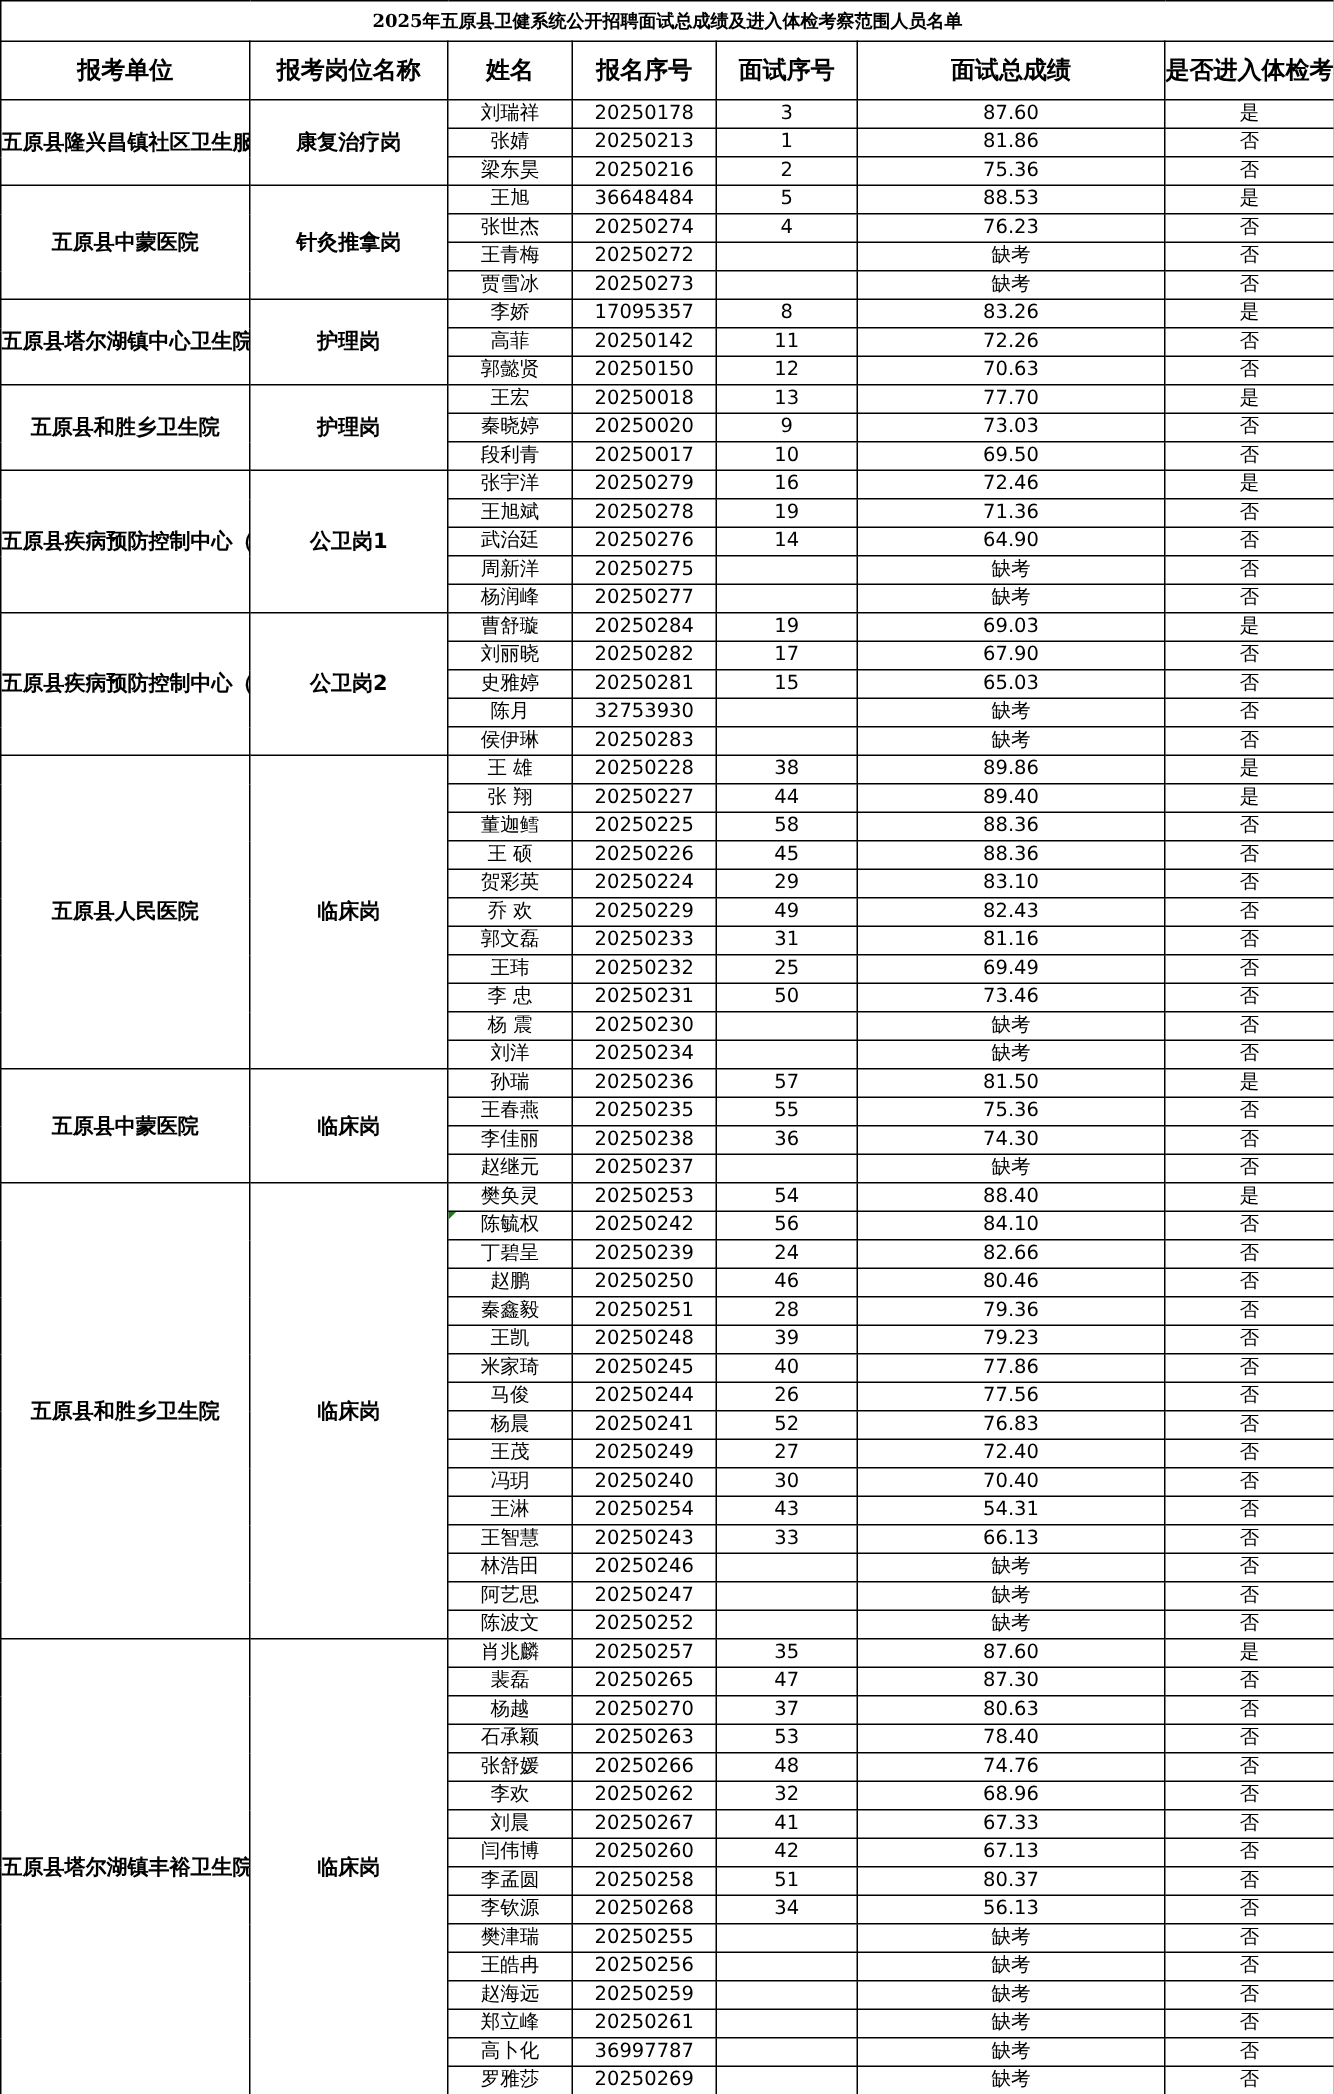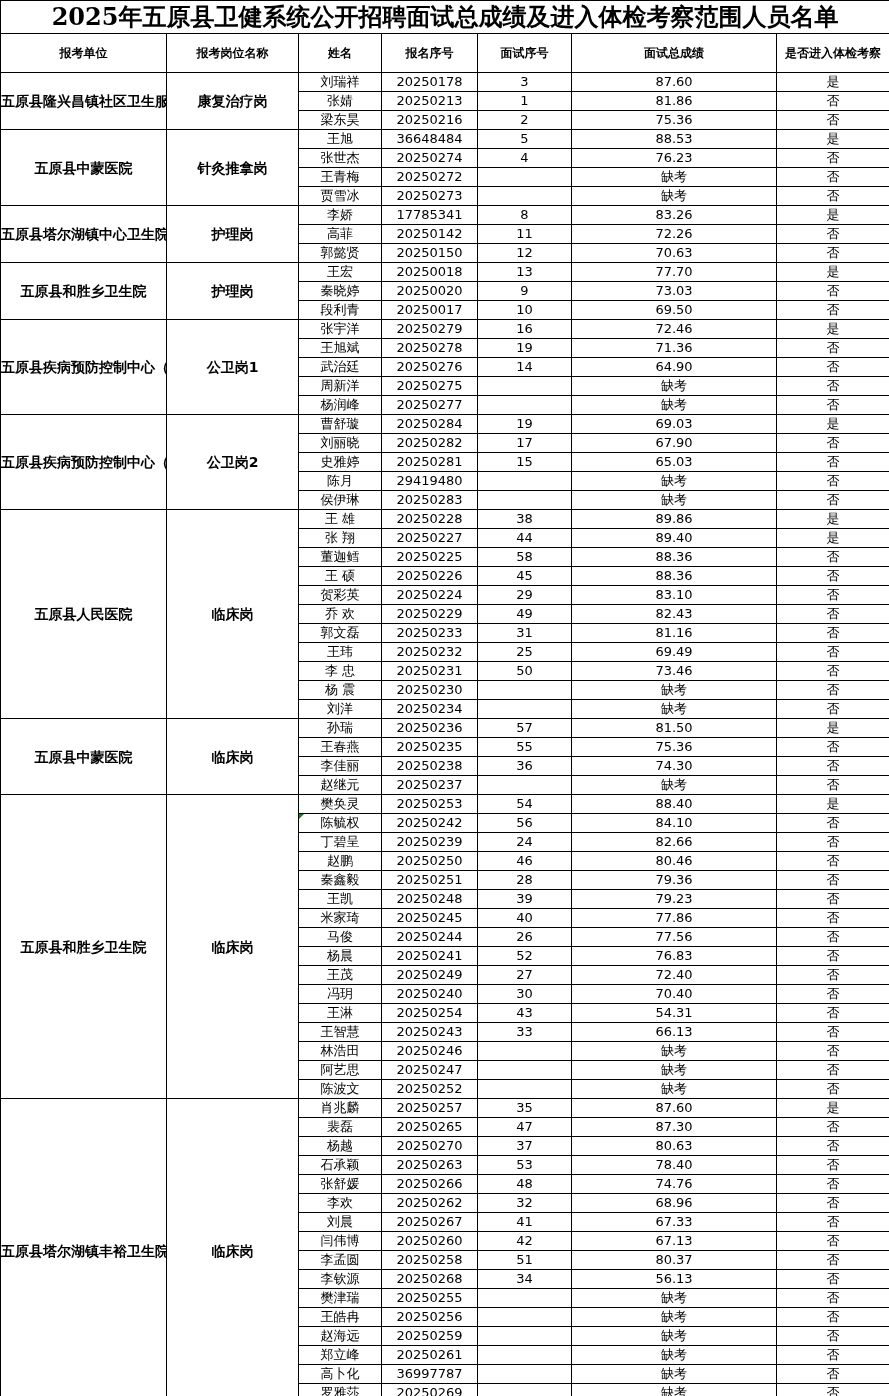--- a/index.html
+++ b/index.html
@@ -15,30 +15,30 @@
       padding: 0;
       text-align: center;
       vertical-align: middle;
       overflow: hidden;
       white-space: nowrap;
     }
     .title-row th {
       height: 26px;
       font-family: "DejaVu Serif", "Liberation Serif", serif;
       font-weight: bold;
-      font-size: 24px;
+      font-size: 12px;
       border-top: none;
       border-left: none;
       border-right: none;
       letter-spacing: 0;
     }
     .head-row th {
       height: 38px;
       font-weight: bold;
-      font-size: 12px;
+      font-size: 16px;
       line-height: 16px;
       white-space: normal;
     }
     .data-row td {
       height: 18px;
       line-height: 18px;
       font-size: 13px;
     }
     td.unit, td.post {
       font-weight: bold;
@@ -135,21 +135,21 @@
         <td class="name"><span>贾雪冰</span></td>
         <td class="reg">20250273</td>
         <td class="ino"></td>
         <td class="score">缺考</td>
         <td class="pass">否</td>
       </tr>
       <tr class="data-row">
         <td class="unit" rowspan="3">五原县塔尔湖镇中心卫生院</td>
         <td class="post" rowspan="3">护理岗</td>
         <td class="name"><span>李娇</span></td>
-        <td class="reg">17785341</td>
+        <td class="reg">17095357</td>
         <td class="ino">8</td>
         <td class="score">83.26</td>
         <td class="pass">是</td>
       </tr>
       <tr class="data-row">
         <td class="name"><span>高菲</span></td>
         <td class="reg">20250142</td>
         <td class="ino">11</td>
         <td class="score">72.26</td>
         <td class="pass">否</td>
@@ -239,21 +239,21 @@
       </tr>
       <tr class="data-row">
         <td class="name"><span>史雅婷</span></td>
         <td class="reg">20250281</td>
         <td class="ino">15</td>
         <td class="score">65.03</td>
         <td class="pass">否</td>
       </tr>
       <tr class="data-row">
         <td class="name"><span>陈月</span></td>
-        <td class="reg">29419480</td>
+        <td class="reg">32753930</td>
         <td class="ino"></td>
         <td class="score">缺考</td>
         <td class="pass">否</td>
       </tr>
       <tr class="data-row">
         <td class="name"><span>侯伊琳</span></td>
         <td class="reg">20250283</td>
         <td class="ino"></td>
         <td class="score">缺考</td>
         <td class="pass">否</td>

